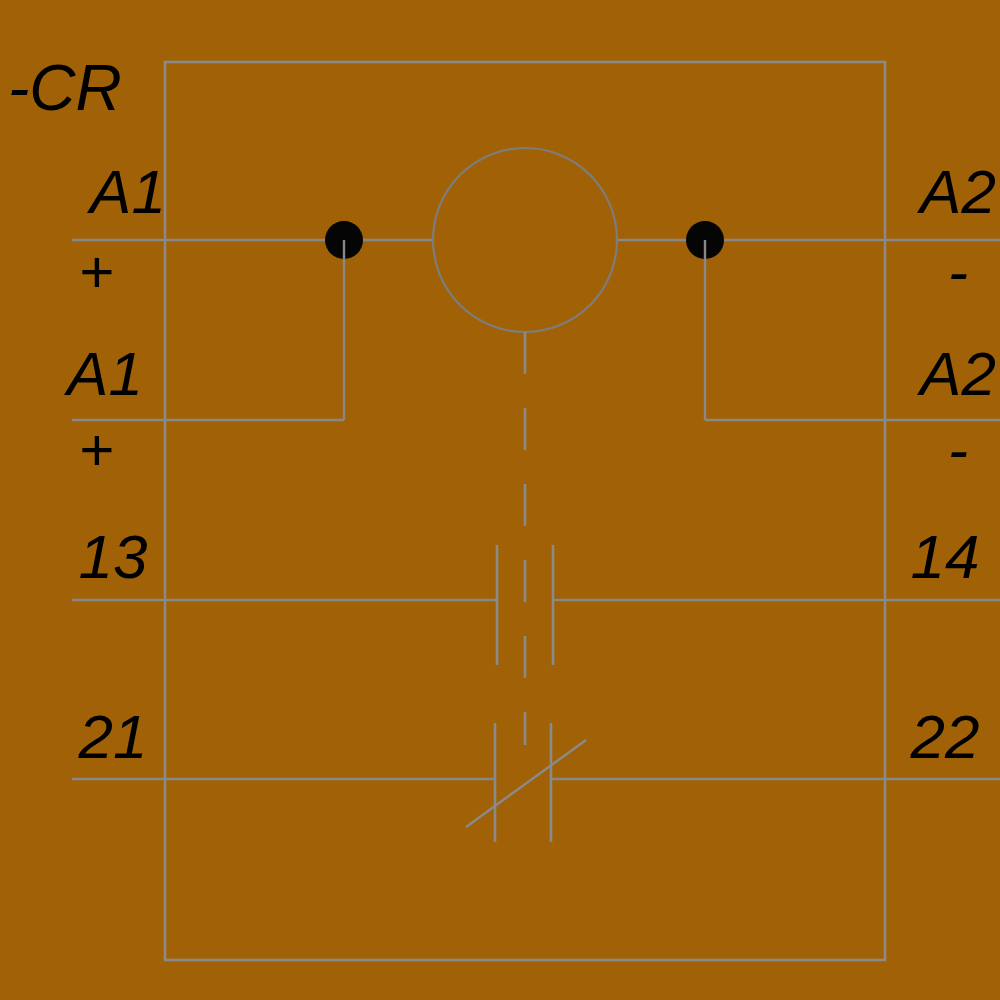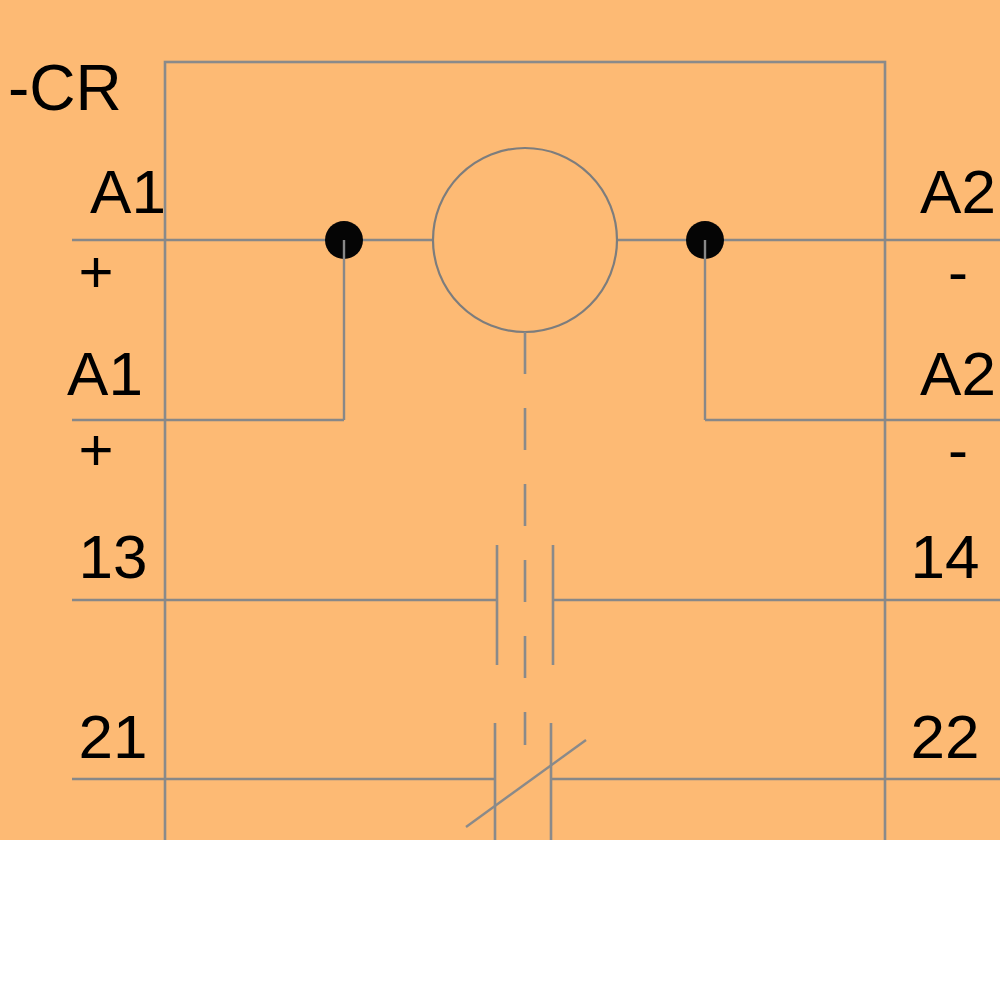--- a/index.html
+++ b/index.html
@@ -7,23 +7,24 @@
     margin: 0;
     padding: 0;
     background: #ffffff;
   }
   body {
     font-family: "Liberation Sans", sans-serif;
   }
   #schematic-root {
     position: relative;
     width: 1000px;
-    height: 840px;
-    background: #fdba74;
+    height: 1000px;
+    background: #a16207;
     overflow: hidden;
+    font-style: italic;
   }
   #schematic-svg {
     position: absolute;
     top: 0;
     left: 0;
     width: 1000px;
     height: 1000px;
     display: block;
   }
   .wire       { stroke: #888888; stroke-width: 2.4; fill: none; stroke-linecap: butt; }

